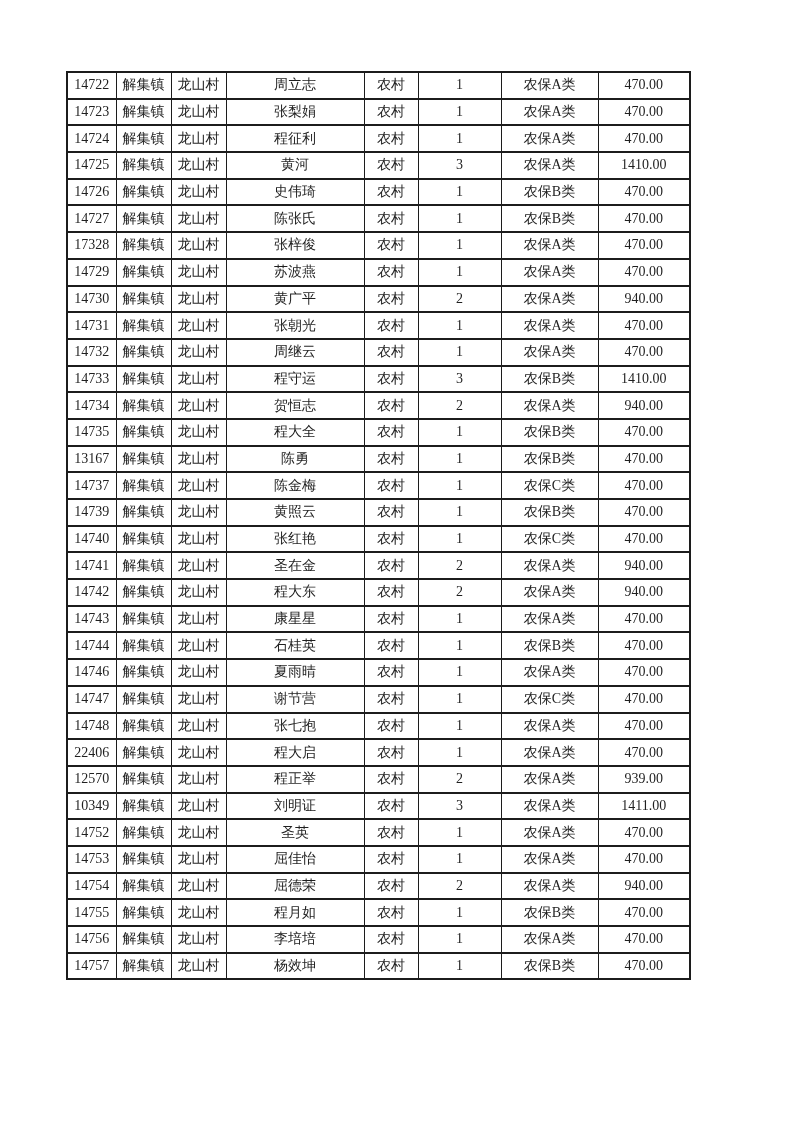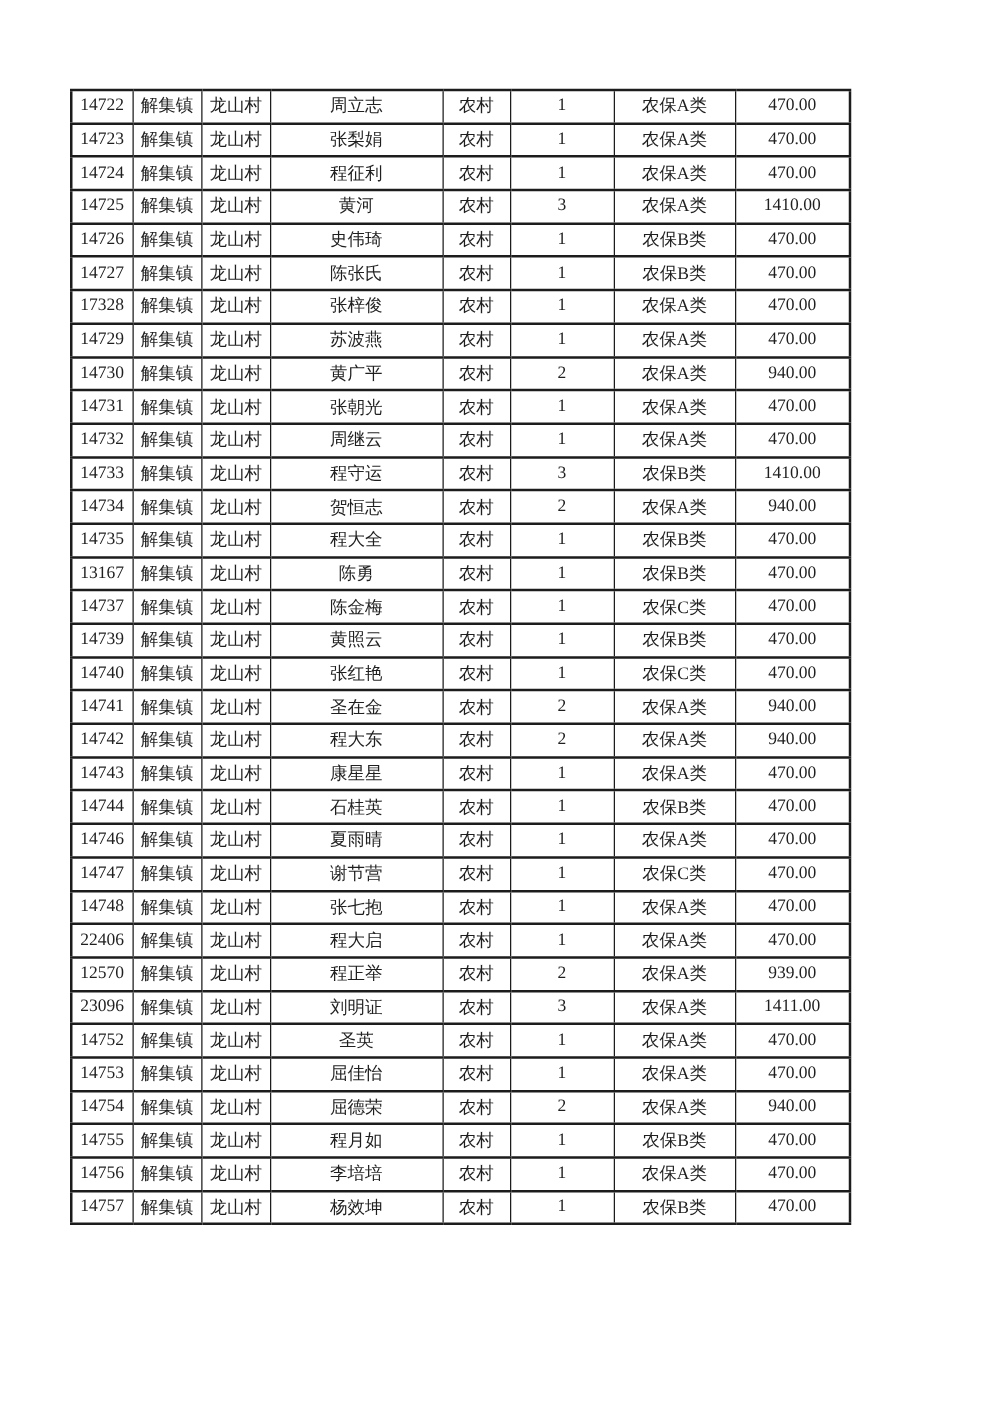--- a/index.html
+++ b/index.html
@@ -14,21 +14,21 @@
     overflow: hidden;
     font-family: "Liberation Serif", "DejaVu Serif", serif;
   }
   .sheet {
     position: absolute;
     inset: 0;
     background: #ffffff;
   }
   table.roster {
     position: absolute;
-    left: 56px;
+    left: 66px;
     top: 71px;
     border-collapse: collapse;
     table-layout: fixed;
     border: 2px solid #1c1c1c;
     background: #ffffff;
   }
   table.roster td {
     border: 1px solid #1c1c1c;
     border-top-width: 2px;
     border-bottom-width: 2px;
@@ -331,21 +331,21 @@
           <td>12570</td>
           <td>解集镇</td>
           <td>龙山村</td>
           <td>程正举</td>
           <td>农村</td>
           <td>2</td>
           <td>农保A类</td>
           <td>939.00</td>
         </tr>
         <tr>
-          <td>23096</td>
+          <td>10349</td>
           <td>解集镇</td>
           <td>龙山村</td>
           <td>刘明证</td>
           <td>农村</td>
           <td>3</td>
           <td>农保A类</td>
           <td>1411.00</td>
         </tr>
         <tr>
           <td>14752</td>

